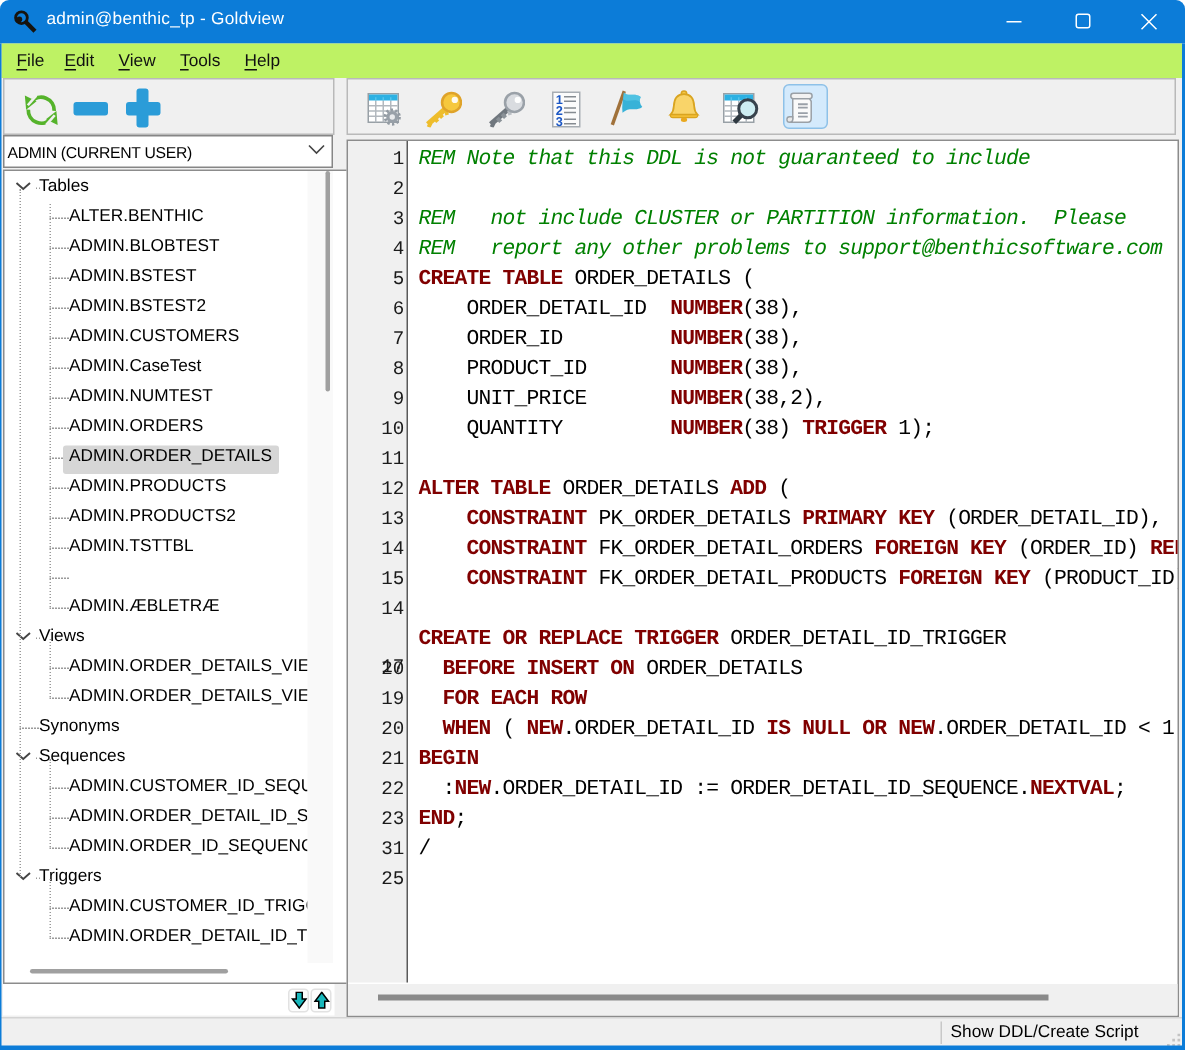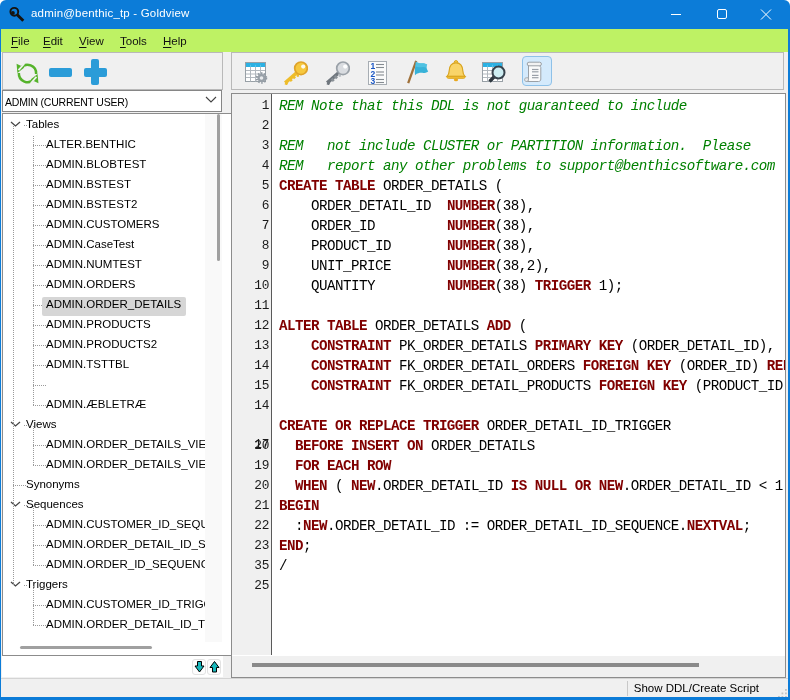--- a/index.html
+++ b/index.html
@@ -339,21 +339,21 @@
         <div class="lnum" style="top:262px">14</div>
         <div class="lnum" style="top:282px">15</div>
         <div class="lnum" style="top:302px">14</div>
         <div class="lnum" style="top:341px">17</div>
         <div class="lnum" style="top:342px">20</div>
         <div class="lnum" style="top:362px">19</div>
         <div class="lnum" style="top:382px">20</div>
         <div class="lnum" style="top:402px">21</div>
         <div class="lnum" style="top:422px">22</div>
         <div class="lnum" style="top:442px">23</div>
-        <div class="lnum" style="top:462px">35</div>
+        <div class="lnum" style="top:462px">31</div>
         <div class="lnum" style="top:482px">25</div>
       </div>
     <div id="code">
         <div class="cl" style="top:0px"><span class="c">REM Note that this DDL is not guaranteed to include</span></div>
         <div class="cl" style="top:40px"><span class="c">REM   not include CLUSTER or PARTITION information.  Please</span></div>
         <div class="cl" style="top:60px"><span class="c">REM   report any other problems to support@benthicsoftware.com</span></div>
         <div class="cl" style="top:80px"><span class="k">CREATE TABLE</span> ORDER_DETAILS (</div>
         <div class="cl" style="top:100px">    ORDER_DETAIL_ID  <span class="k">NUMBER</span>(38),</div>
         <div class="cl" style="top:120px">    ORDER_ID         <span class="k">NUMBER</span>(38),</div>
         <div class="cl" style="top:140px">    PRODUCT_ID       <span class="k">NUMBER</span>(38),</div>

